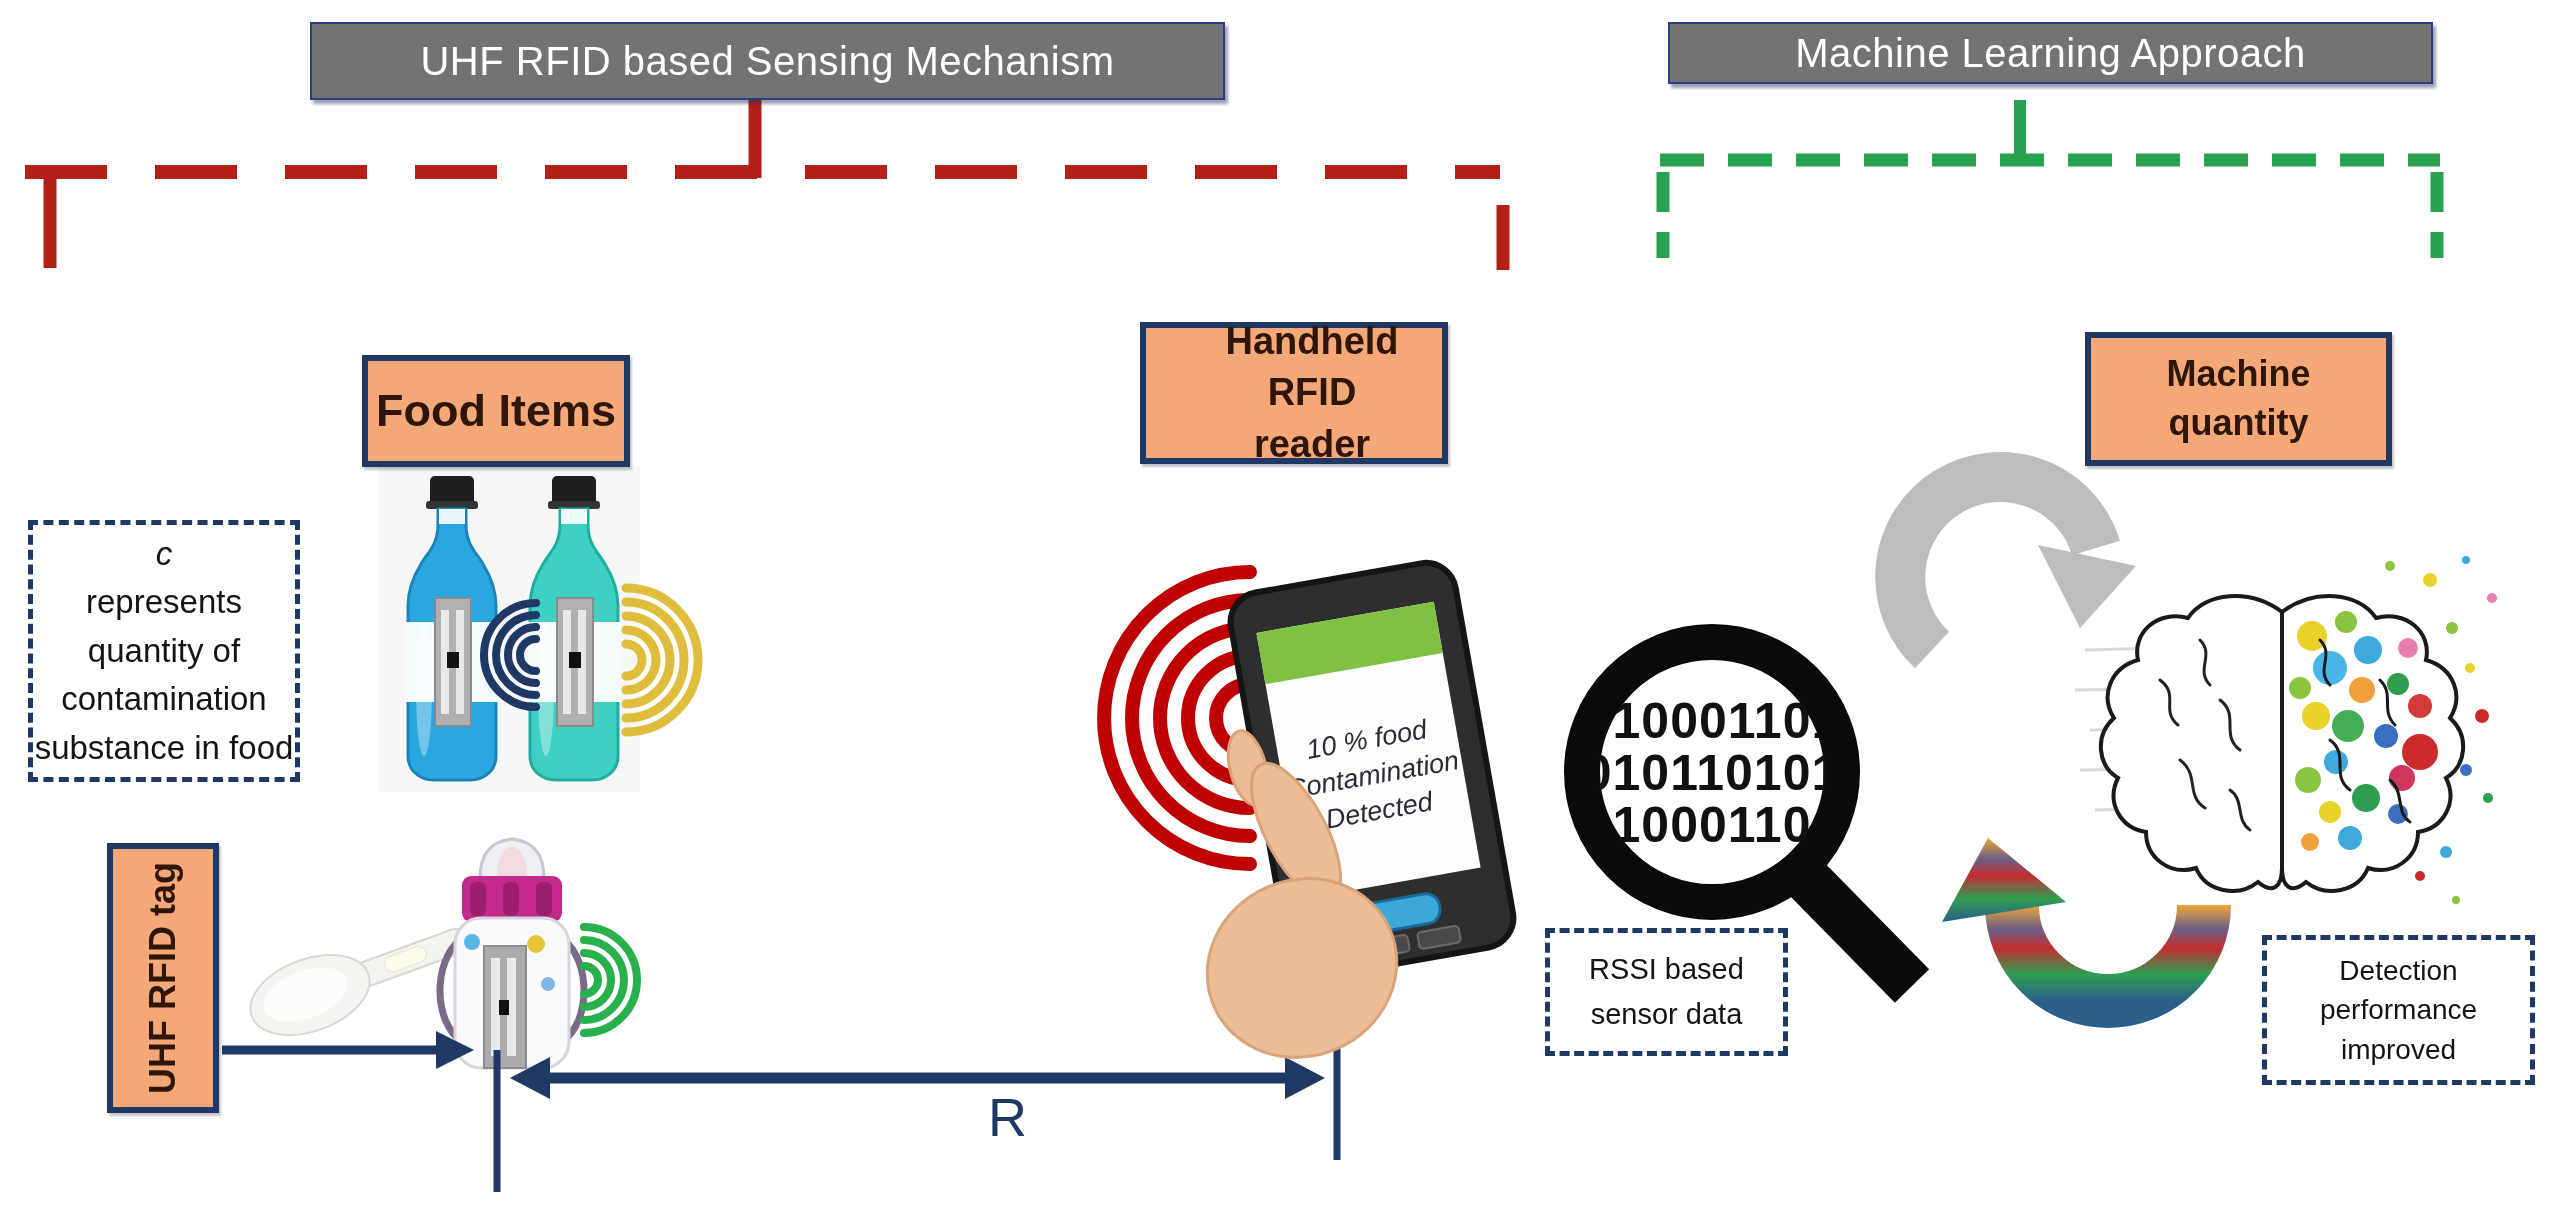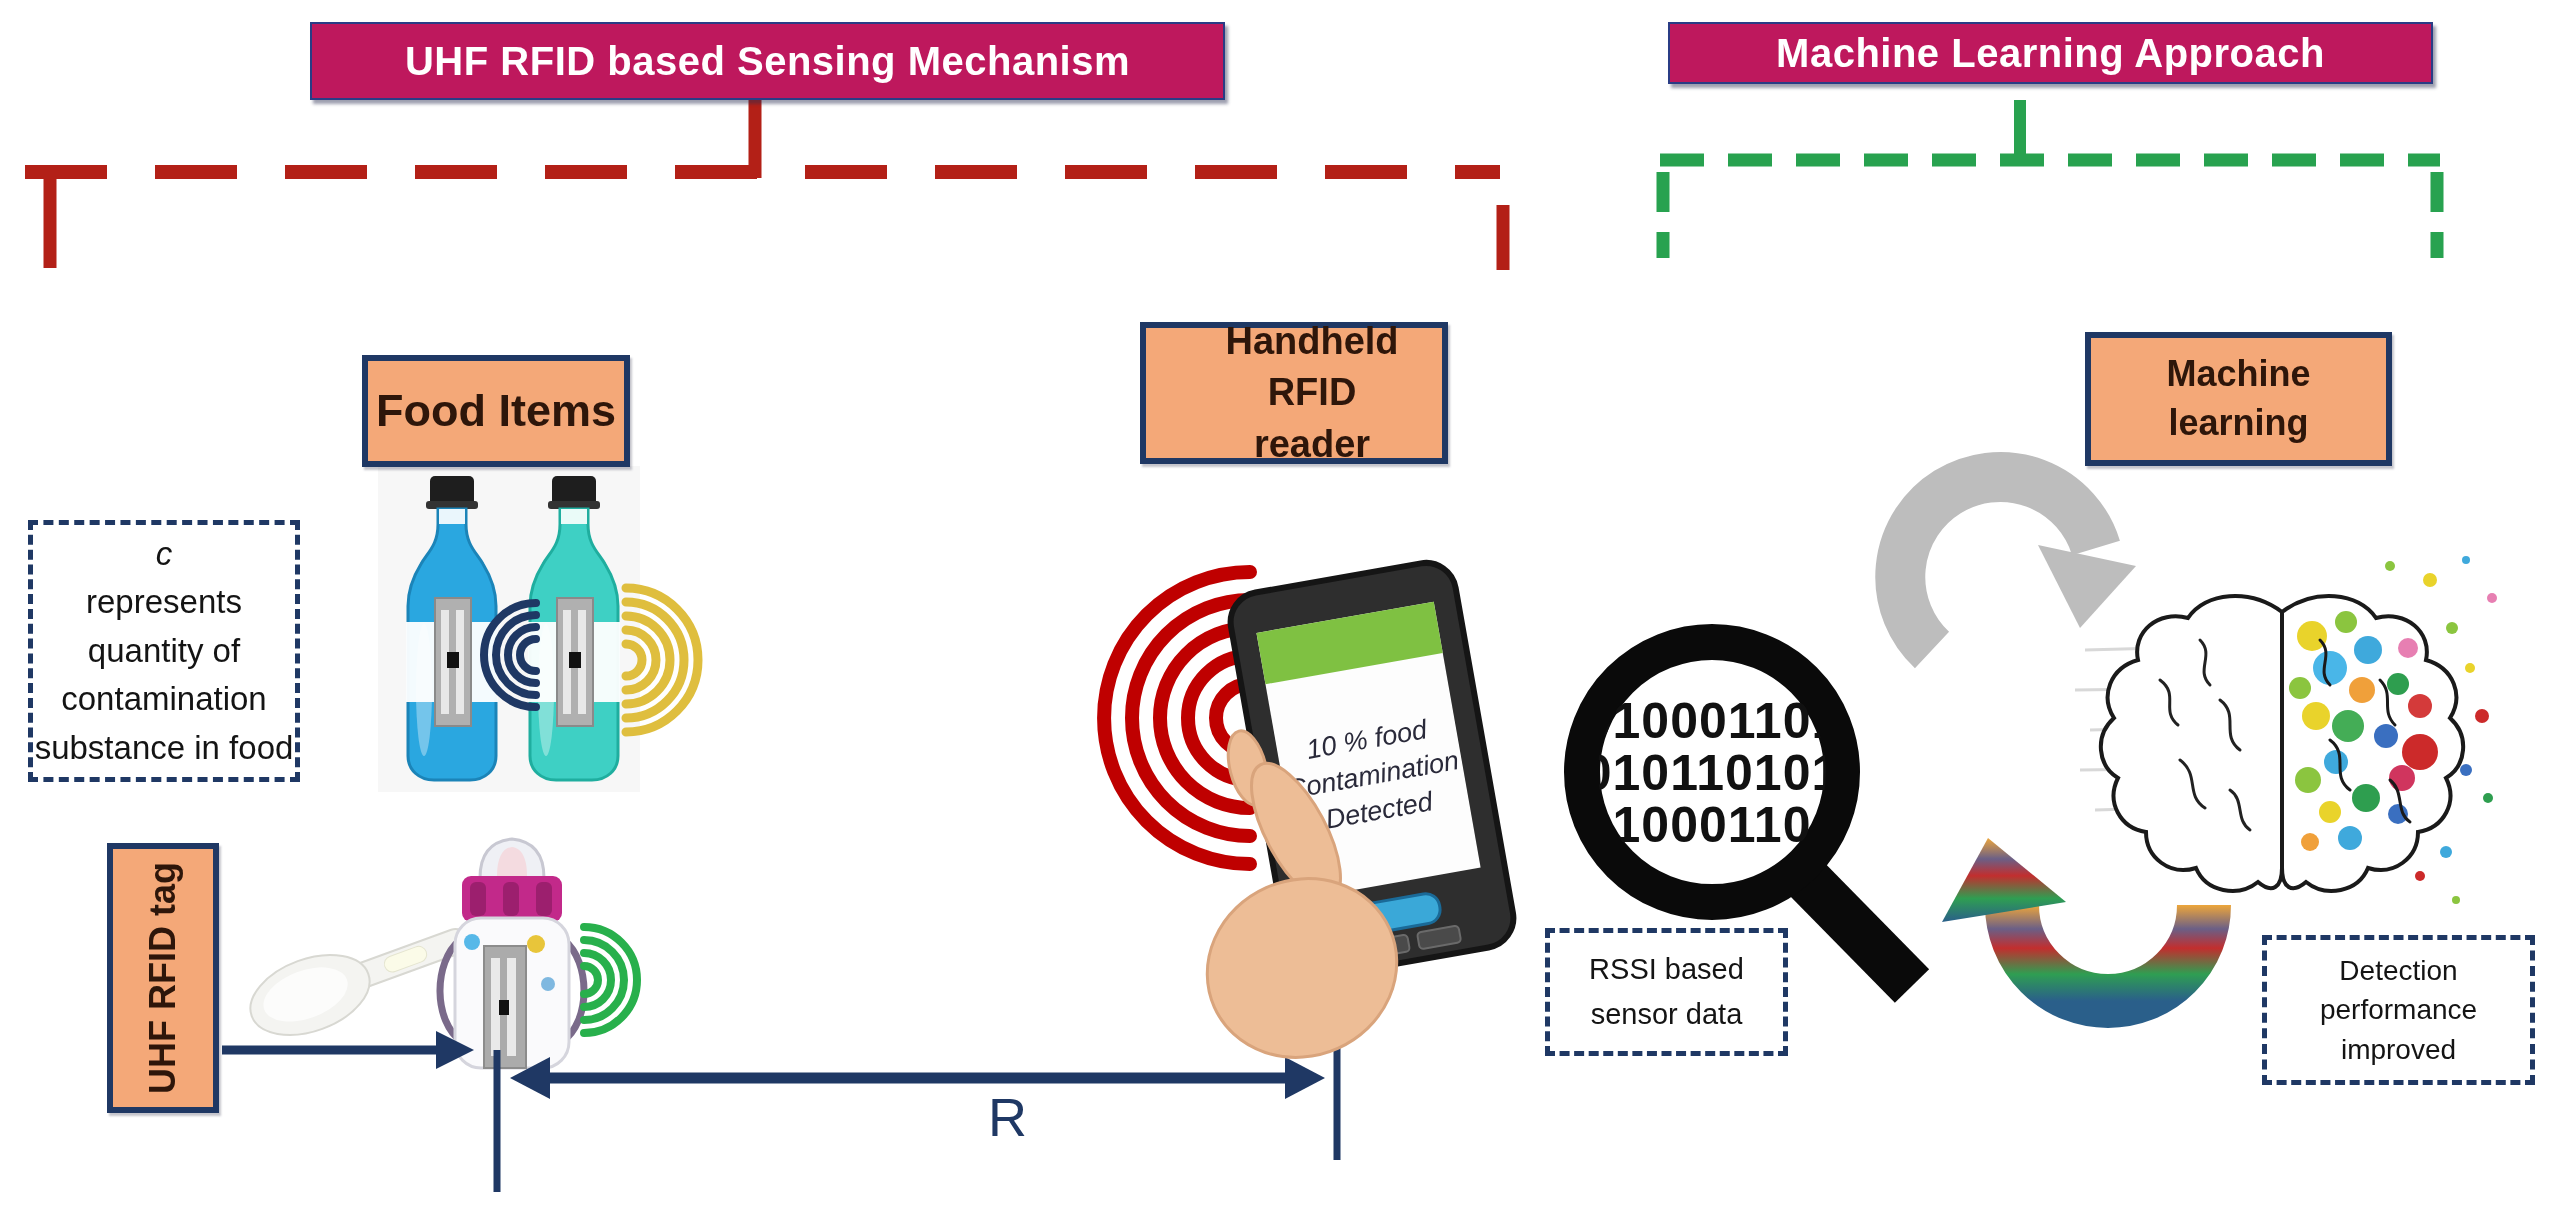--- a/index.html
+++ b/index.html
@@ -1,21 +1,21 @@
 <!DOCTYPE html>
 <html><head>
 <meta charset="utf-8">
 <style>
   html,body{margin:0;padding:0;background:#ffffff;}
   #stage{position:relative;width:2560px;height:1206px;background:#ffffff;overflow:hidden;
          font-family:"Liberation Sans",sans-serif;}
   .abs{position:absolute;}
-  .hdr{background:#be185d;color:#ffffff;display:flex;align-items:center;justify-content:center;
+  .hdr{background:#737373;color:#ffffff;display:flex;align-items:center;justify-content:center;
        font-size:40px;letter-spacing:.5px;box-shadow:3px 4px 3px rgba(40,45,80,.45);
-       border:2px solid #2a3c85;box-sizing:border-box;font-weight:bold;}
+       border:2px solid #2a3c85;box-sizing:border-box;}
   .plabel{background:#f4a878;border:6px solid #1f3864;box-sizing:border-box;color:#2e160a;
           font-weight:bold;display:flex;flex-direction:column;align-items:center;justify-content:center;
           text-align:center;box-shadow:2px 3px 2px rgba(90,90,110,.35);}
   .note{border:5px dashed #1f3864;box-sizing:border-box;background:#ffffff;color:#141414;
         text-align:center;display:flex;flex-direction:column;align-items:center;justify-content:center;}
   .note div{width:100%;}
   .ital{font-style:italic;}
   .vert-label{position:absolute;transform:rotate(-90deg);transform-origin:center;
               white-space:nowrap;text-align:center;}
   .rlabel{color:#1f3864;font-size:54px;font-weight:500;}
@@ -283,21 +283,21 @@
     <span>Food Items</span>
   </div>
 
   <div class="abs plabel" style="left:1140px;top:322px;width:308px;height:142px;font-size:38px;line-height:1.35;padding-left:36px;">
     <div>Handheld RFID</div>
     <div>reader</div>
   </div>
 
   <div class="abs plabel" style="left:2085px;top:332px;width:307px;height:134px;font-size:36px;line-height:1.35;">
     <div>Machine</div>
-    <div>learning</div>
+    <div>quantity</div>
   </div>
 
   <div class="abs plabel" style="left:107px;top:843px;width:112px;height:270px;">
     <span class="vert-label" style="font-size:36px;">UHF RFID tag</span>
   </div>
 
   <div class="abs note" style="left:28px;top:520px;width:272px;height:262px;font-size:33px;line-height:1.47;">
     <div class="ital">c</div>
     <div>represents</div>
     <div>quantity of</div>

